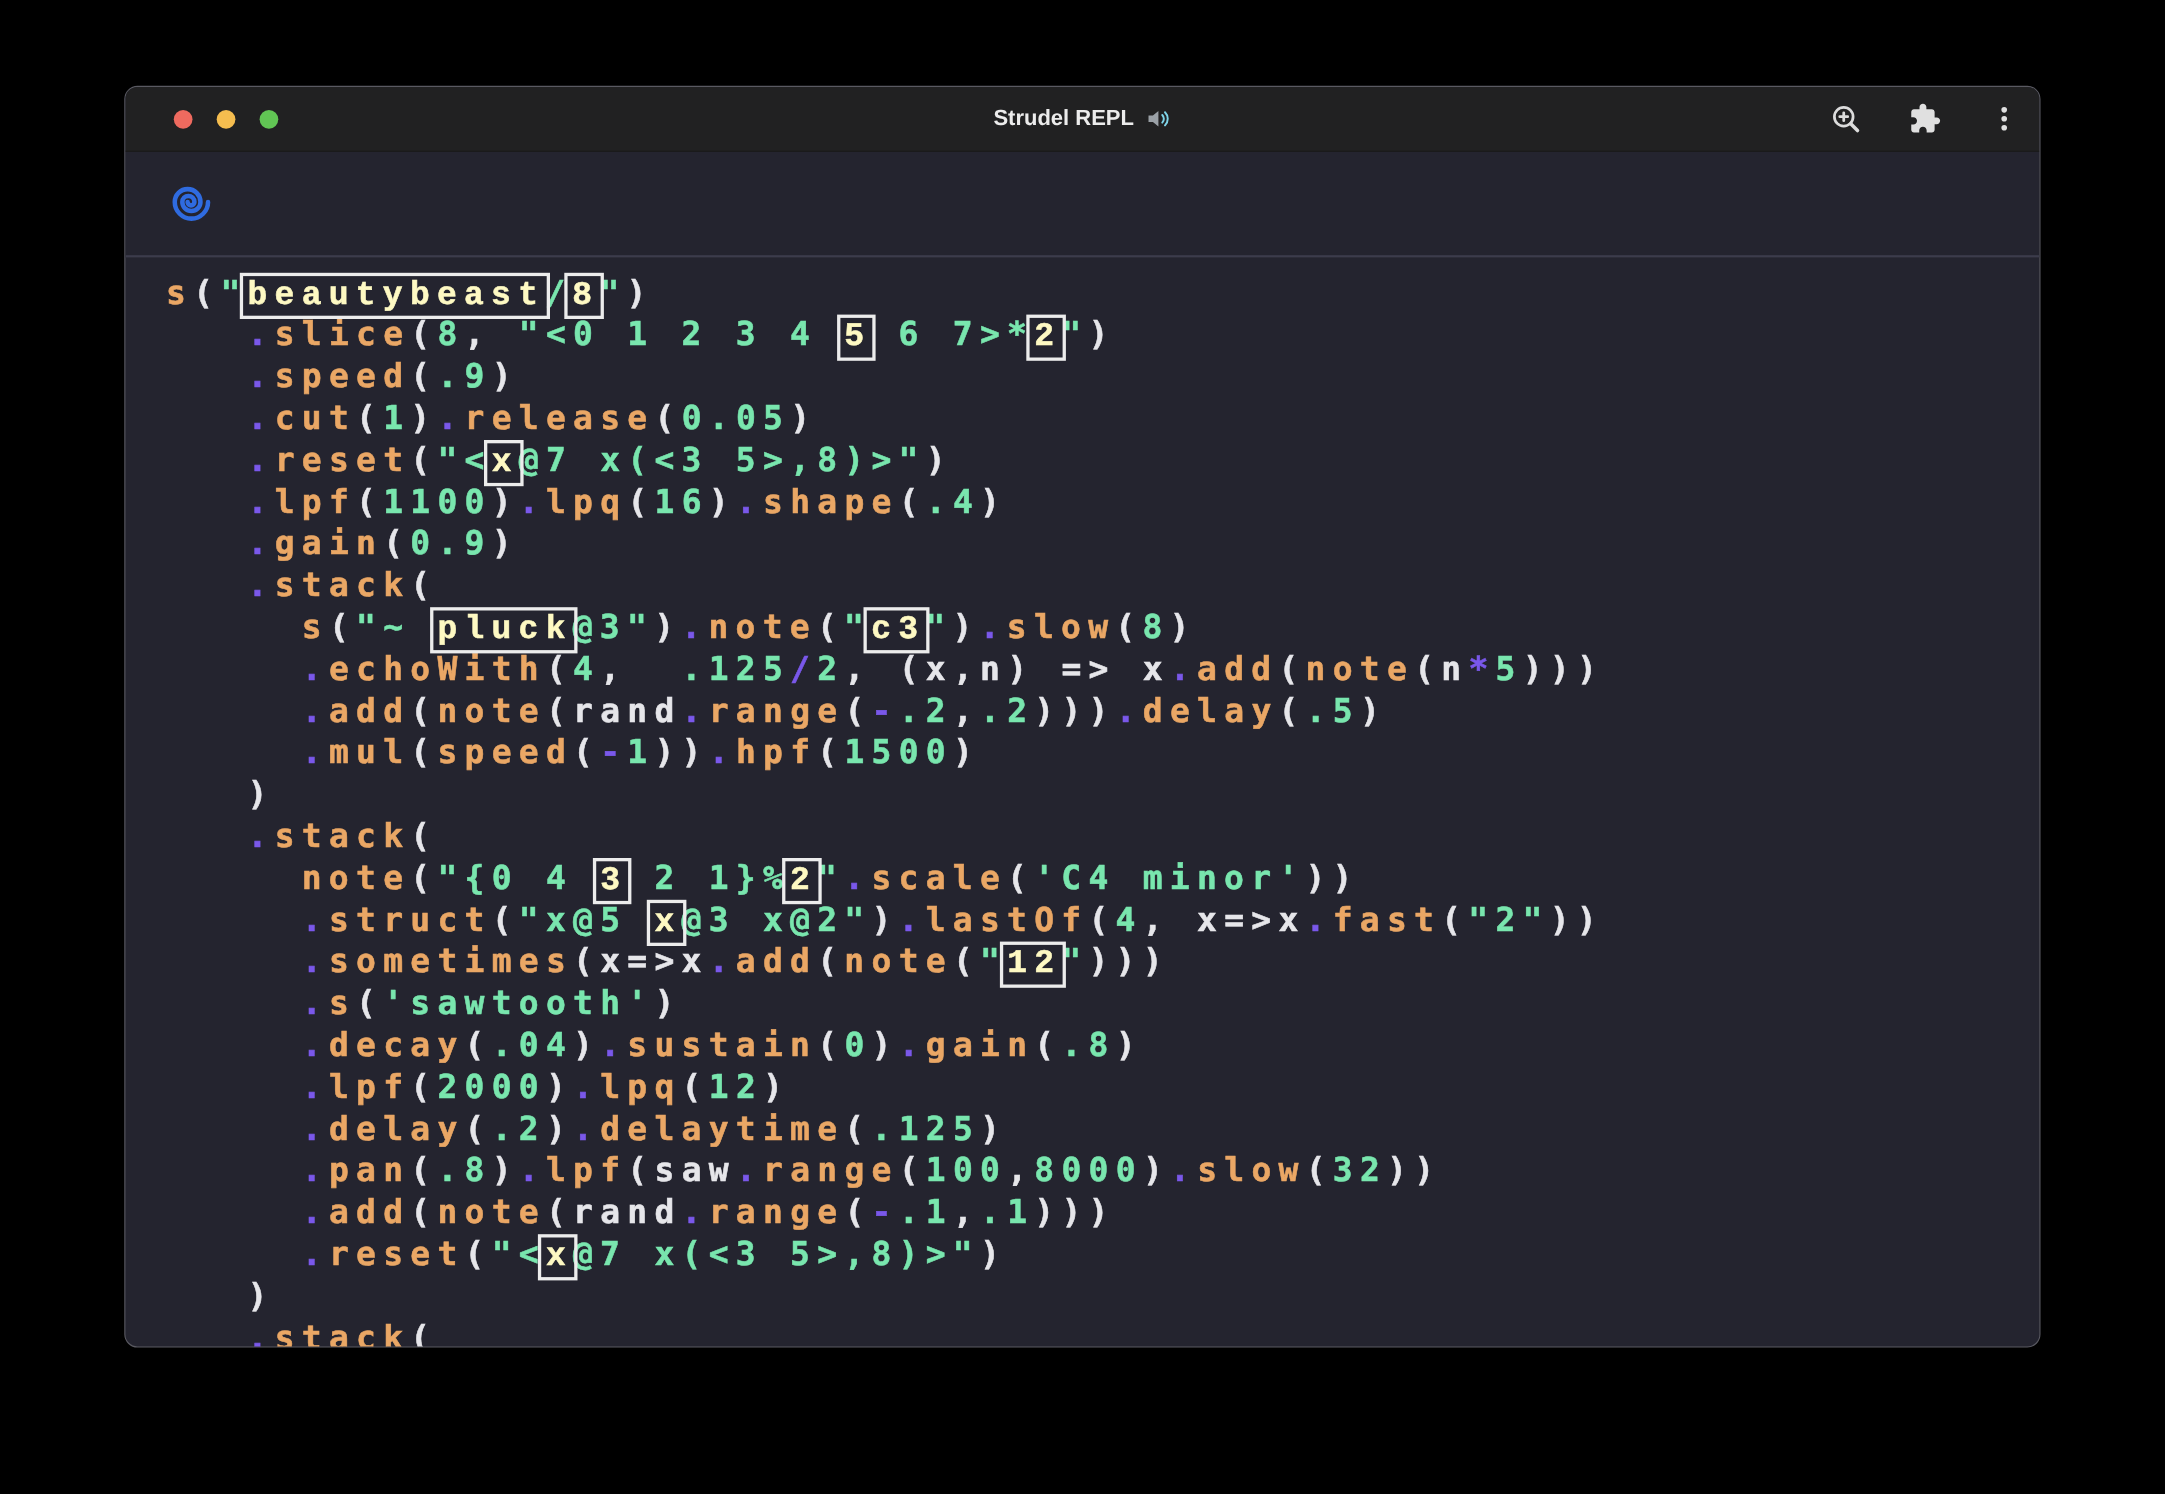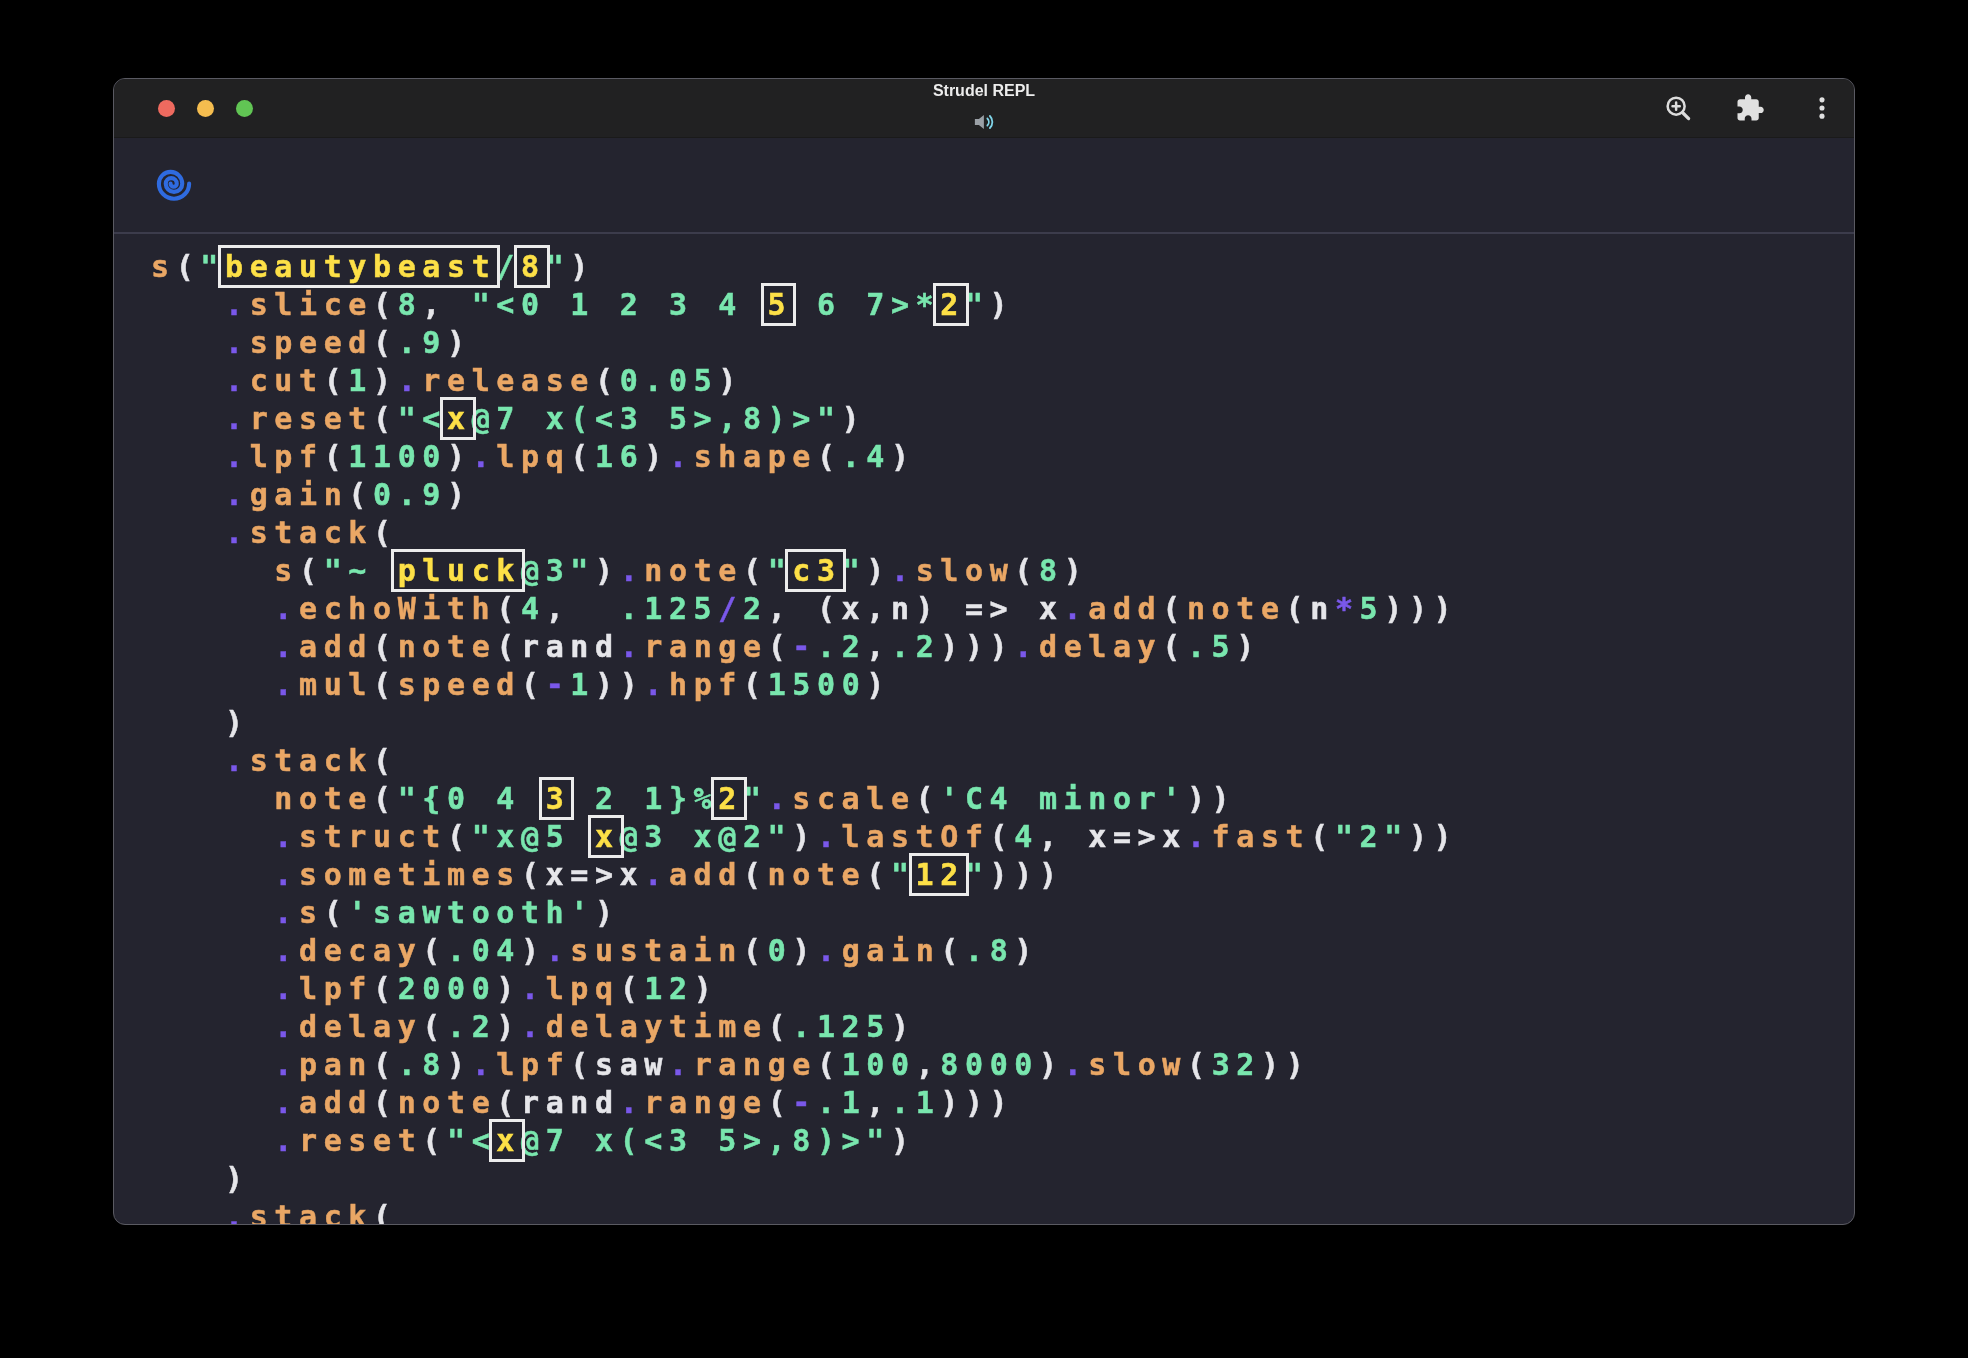--- a/index.html
+++ b/index.html
@@ -12,42 +12,42 @@
 
   
   .titlebar{height:58px;background:#212122;display:flex;align-items:center;
             position:relative;border-bottom:1px solid #1a1a1a;}
   .lights{display:flex;gap:22px;margin-left:44px;}
   .light{width:17px;height:17px;border-radius:50%;}
   .light.red{background:#ee6a5f;}
   .light.yellow{background:#f5bd4f;}
   .light.green{background:#61c554;}
   .wtitle{position:absolute;left:50%;top:50%;transform:translate(-50%,-50%);
-          color:#ececec;font-size:16px;font-weight:bold;display:flex;
-          align-items:center;gap:10px;white-space:nowrap;flex-direction:column;}
+          color:#ececec;font-size:20px;font-weight:bold;display:flex;
+          align-items:center;gap:10px;white-space:nowrap;}
   .toolbar{position:absolute;right:12px;top:0;height:58px;display:flex;
            align-items:center;gap:32px;}
   .tbtn{width:40px;height:40px;display:flex;align-items:center;
         justify-content:center;cursor:pointer;}
 
   
   .header{height:96px;background:#24242f;border-bottom:2px solid #3c3c4c;
           display:flex;align-items:center;padding-left:38px;box-sizing:border-box;}
 
   
   .code{padding:14px 0 0 37px;font-family:"DejaVu Sans Mono","Liberation Mono",monospace;
         font-weight:bold;font-size:30px;letter-spacing:6.6px;line-height:38px;
         white-space:pre;color:#e6e6ea;-webkit-text-stroke:0.5px currentColor;}
   .code-line{height:38px;}
   .tok-w{color:#e6e6ea;}
   .tok-o{color:#eaa765;}
   .tok-g{color:#79e6ae;}
   .tok-p{color:#7a58ea;}
-  .tok-b{color:#fde047;outline:3px solid #ececec;outline-offset:1px;
-         padding-left:3px;margin-left:-3px;}
+  .tok-b{color:#fef9c3;outline:3px solid #ececec;outline-offset:1px;
+         padding-left:3px;margin-left:-3px;font-family:Liberation Mono, monospace;}
 </style>
 </head>
 <body>
 
 <div class="window">
 
   <div class="titlebar">
     <div class="lights">
       <div class="light red"></div>
       <div class="light yellow"></div>

